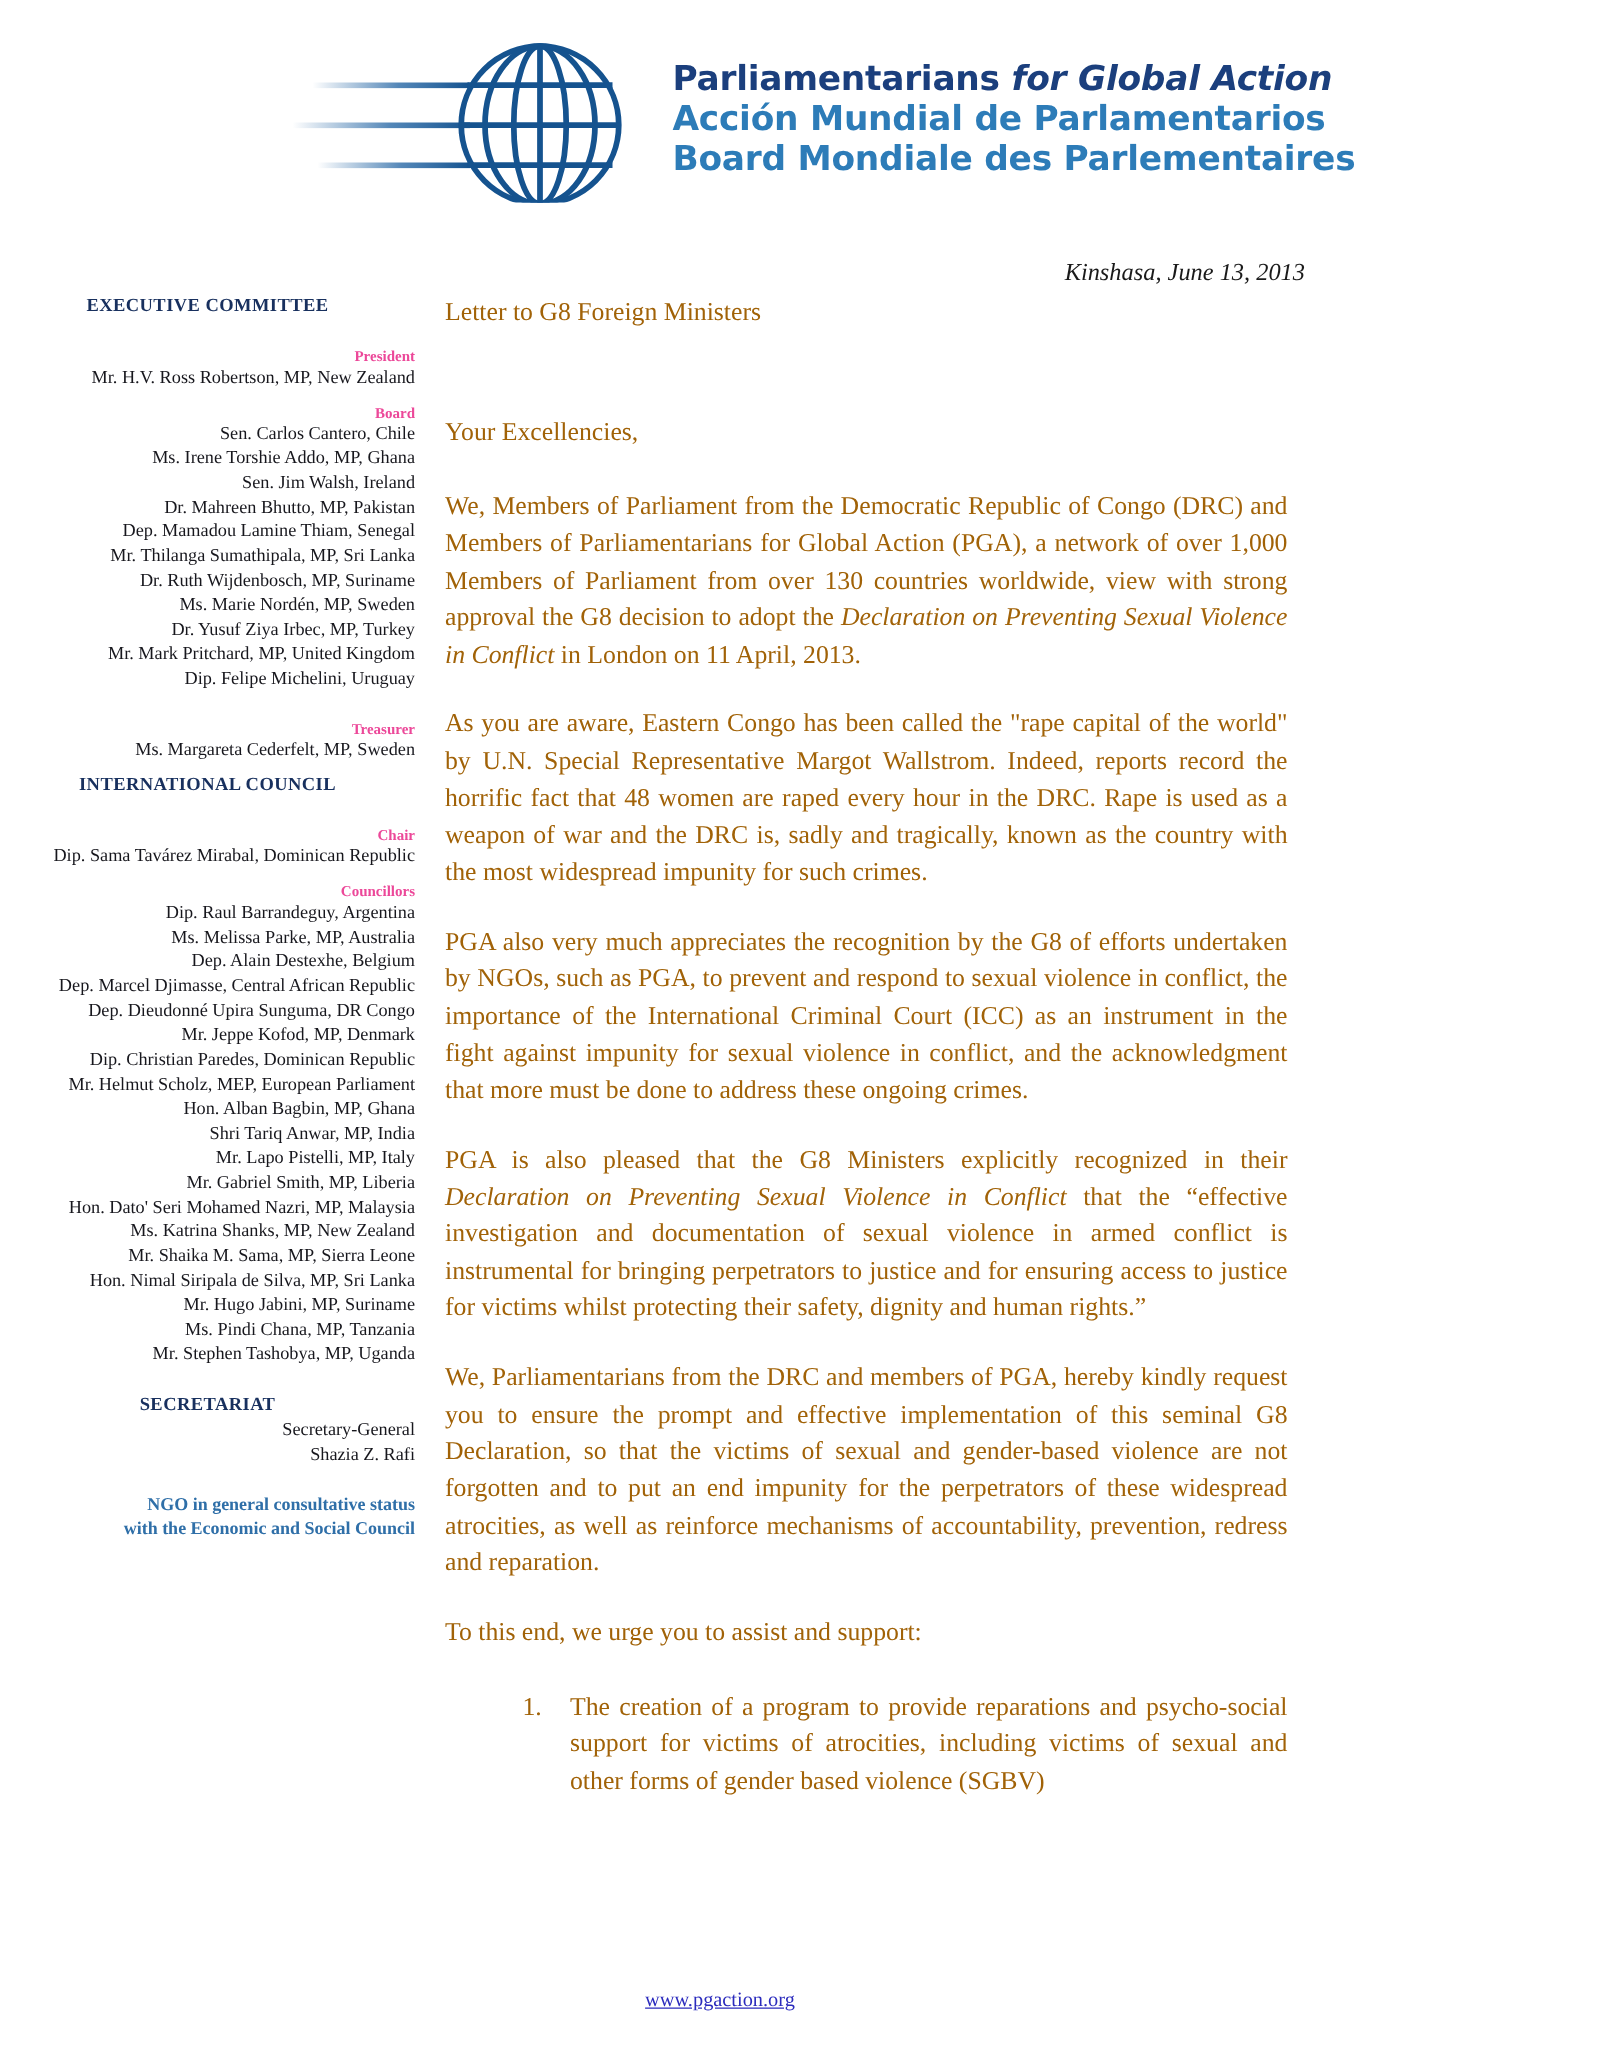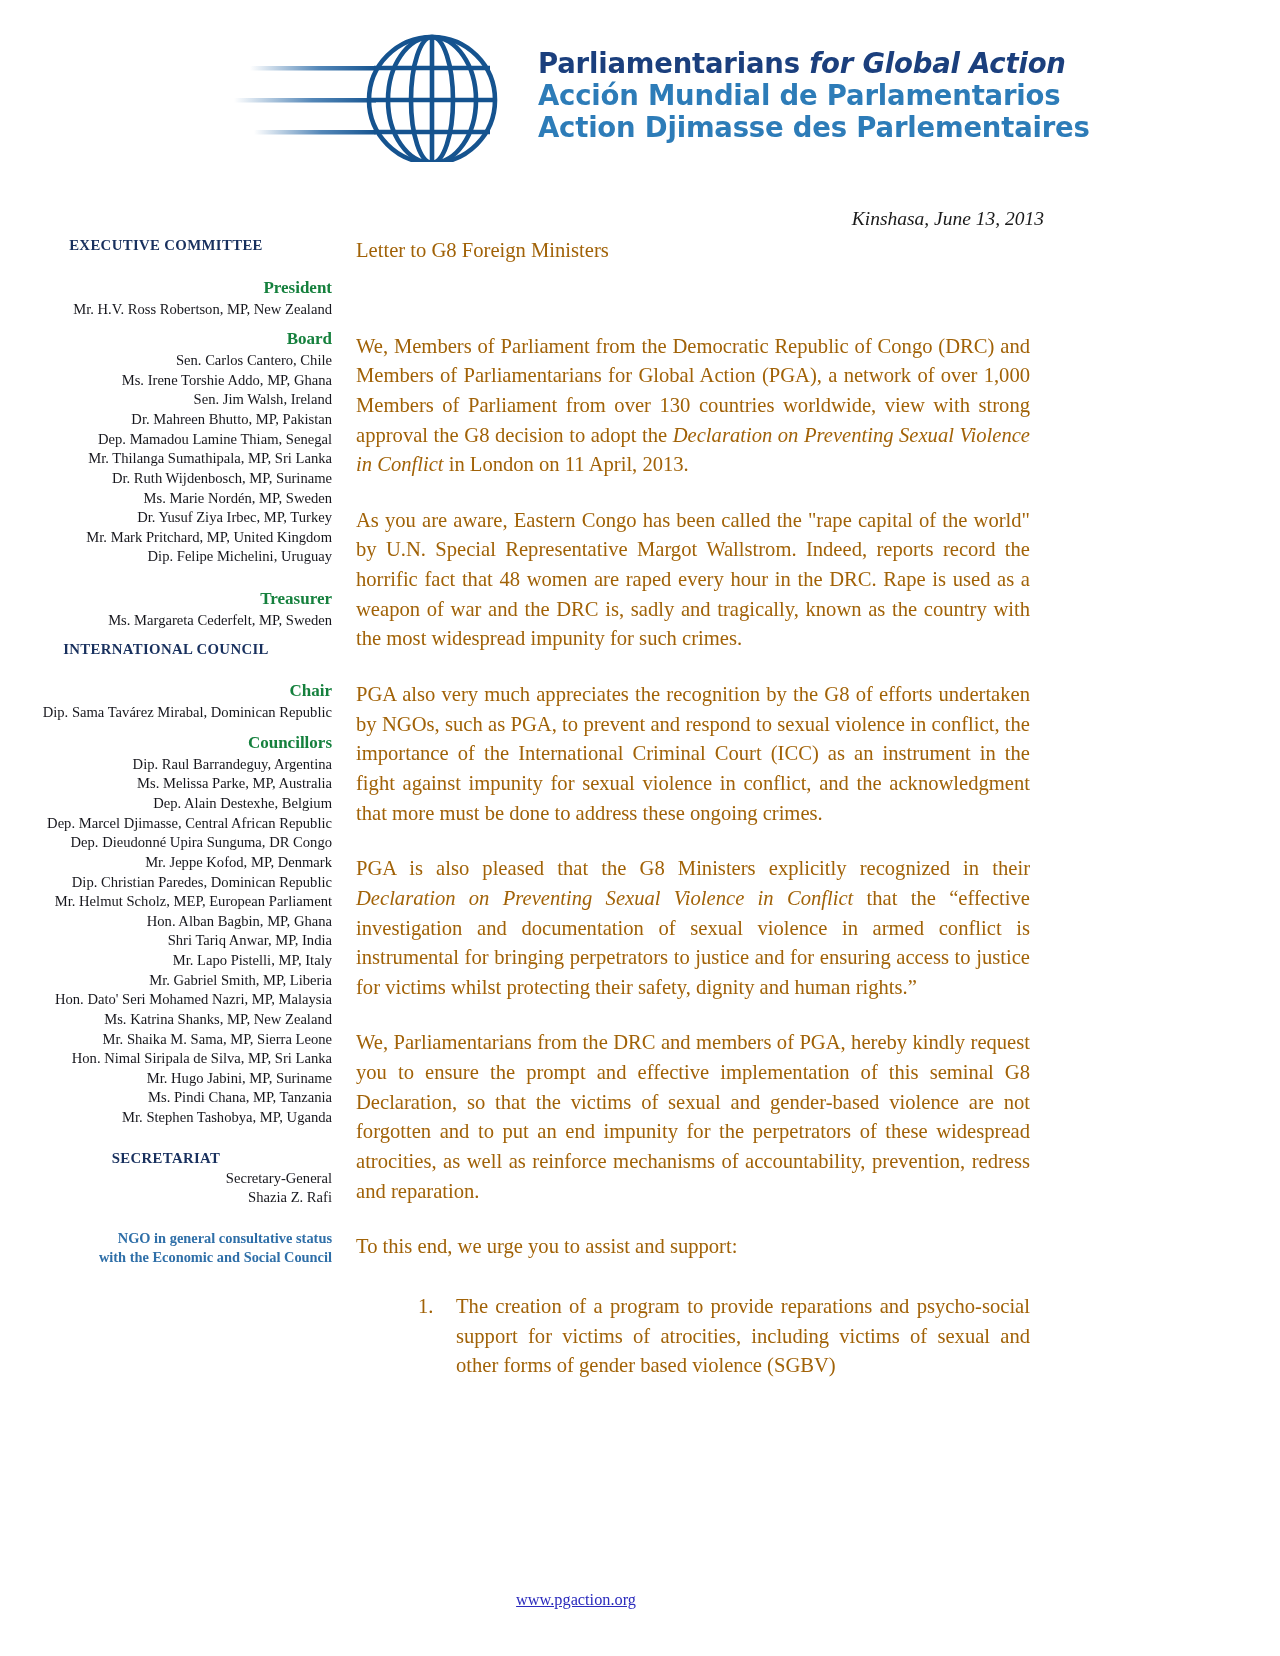--- a/index.html
+++ b/index.html
@@ -81,22 +81,22 @@
   }
   .sb-head {
     font-weight: 700;
     color: #18305e;
     letter-spacing: 0.35px;
     font-size: 14.8px;
     text-align: center;
   }
   .sb-role {
     font-weight: 700;
-    color: #15803d;
-    font-size: 17px;
+    color: #ec4899;
+    font-size: 12px;
   }
   .sb-name { color: #17171d; }
   .sb-gap-lg { height: 21px; }
   .sb-gap-sm { height: 9px; }
   .sb-note {
     font-weight: 700;
     color: #2f6fa8;
     line-height: 1.3;
     font-size: 14.4px;
   }
@@ -188,21 +188,21 @@
           <line x1="142" y1="38" x2="258" y2="38"></line>
           <line x1="137" y1="70" x2="263" y2="70"></line>
           <line x1="142" y1="102" x2="258" y2="102"></line>
         </g>
       </svg>
     </div>
 
     <div class="logo-text">
       <div class="logo-line l1"><span>Parliamentarians </span><span class="ital">for Global Action</span></div>
       <div class="logo-line l2">Acción Mundial de Parlamentarios</div>
-      <div class="logo-line l3">Action Djimasse des Parlementaires</div>
+      <div class="logo-line l3">Board Mondiale des Parlementaires</div>
     </div>
 
   </div>
 
   <div class="date-line">Kinshasa, June 13, 2013</div>
 
   <div class="content">
 
     <div class="sidebar">
 
@@ -271,20 +271,21 @@
 
       <div class="sb-note">NGO in general consultative status</div>
       <div class="sb-note">with the Economic and Social Council</div>
 
     </div>
 
     <div class="letter">
 
       <p class="subject noadjust">Letter to G8 Foreign Ministers</p>
 
+      <p class="salutation noadjust">Your Excellencies,</p>
 
       <p><span>We, Members of Parliament from the Democratic Republic of Congo (DRC) and Members of Parliamentarians for Global Action (PGA), a network of over 1,000 Members of Parliament from over 130 countries worldwide, view with strong approval the G8 decision to adopt the </span><em>Declaration on Preventing Sexual Violence in Conflict</em><span> in London on 11 April, 2013.</span></p>
 
       <p>As you are aware, Eastern Congo has been called the "rape capital of the world" by U.N. Special Representative Margot Wallstrom. Indeed, reports record the horrific fact that 48 women are raped every hour in the DRC. Rape is used as a weapon of war and the DRC is, sadly and tragically, known as the country with the most widespread impunity for such crimes.</p>
 
       <p>PGA also very much appreciates the recognition by the G8 of efforts undertaken by NGOs, such as PGA, to prevent and respond to sexual violence in conflict, the importance of the International Criminal Court (ICC) as an instrument in the fight against impunity for sexual violence in conflict, and the acknowledgment that more must be done to address these ongoing crimes.</p>
 
       <p><span>PGA is also pleased that the G8 Ministers explicitly recognized in their </span><em>Declaration on Preventing Sexual Violence in Conflict</em><span> that the “effective investigation and documentation of sexual violence in armed conflict is instrumental for bringing perpetrators to justice and for ensuring access to justice for victims whilst protecting their safety, dignity and human rights.”</span></p>
 
       <p>We, Parliamentarians from the DRC and members of PGA, hereby kindly request you to ensure the prompt and effective implementation of this seminal G8 Declaration, so that the victims of sexual and gender-based violence are not forgotten and to put an end impunity for the perpetrators of these widespread atrocities, as well as reinforce mechanisms of accountability, prevention, redress and reparation.</p>

